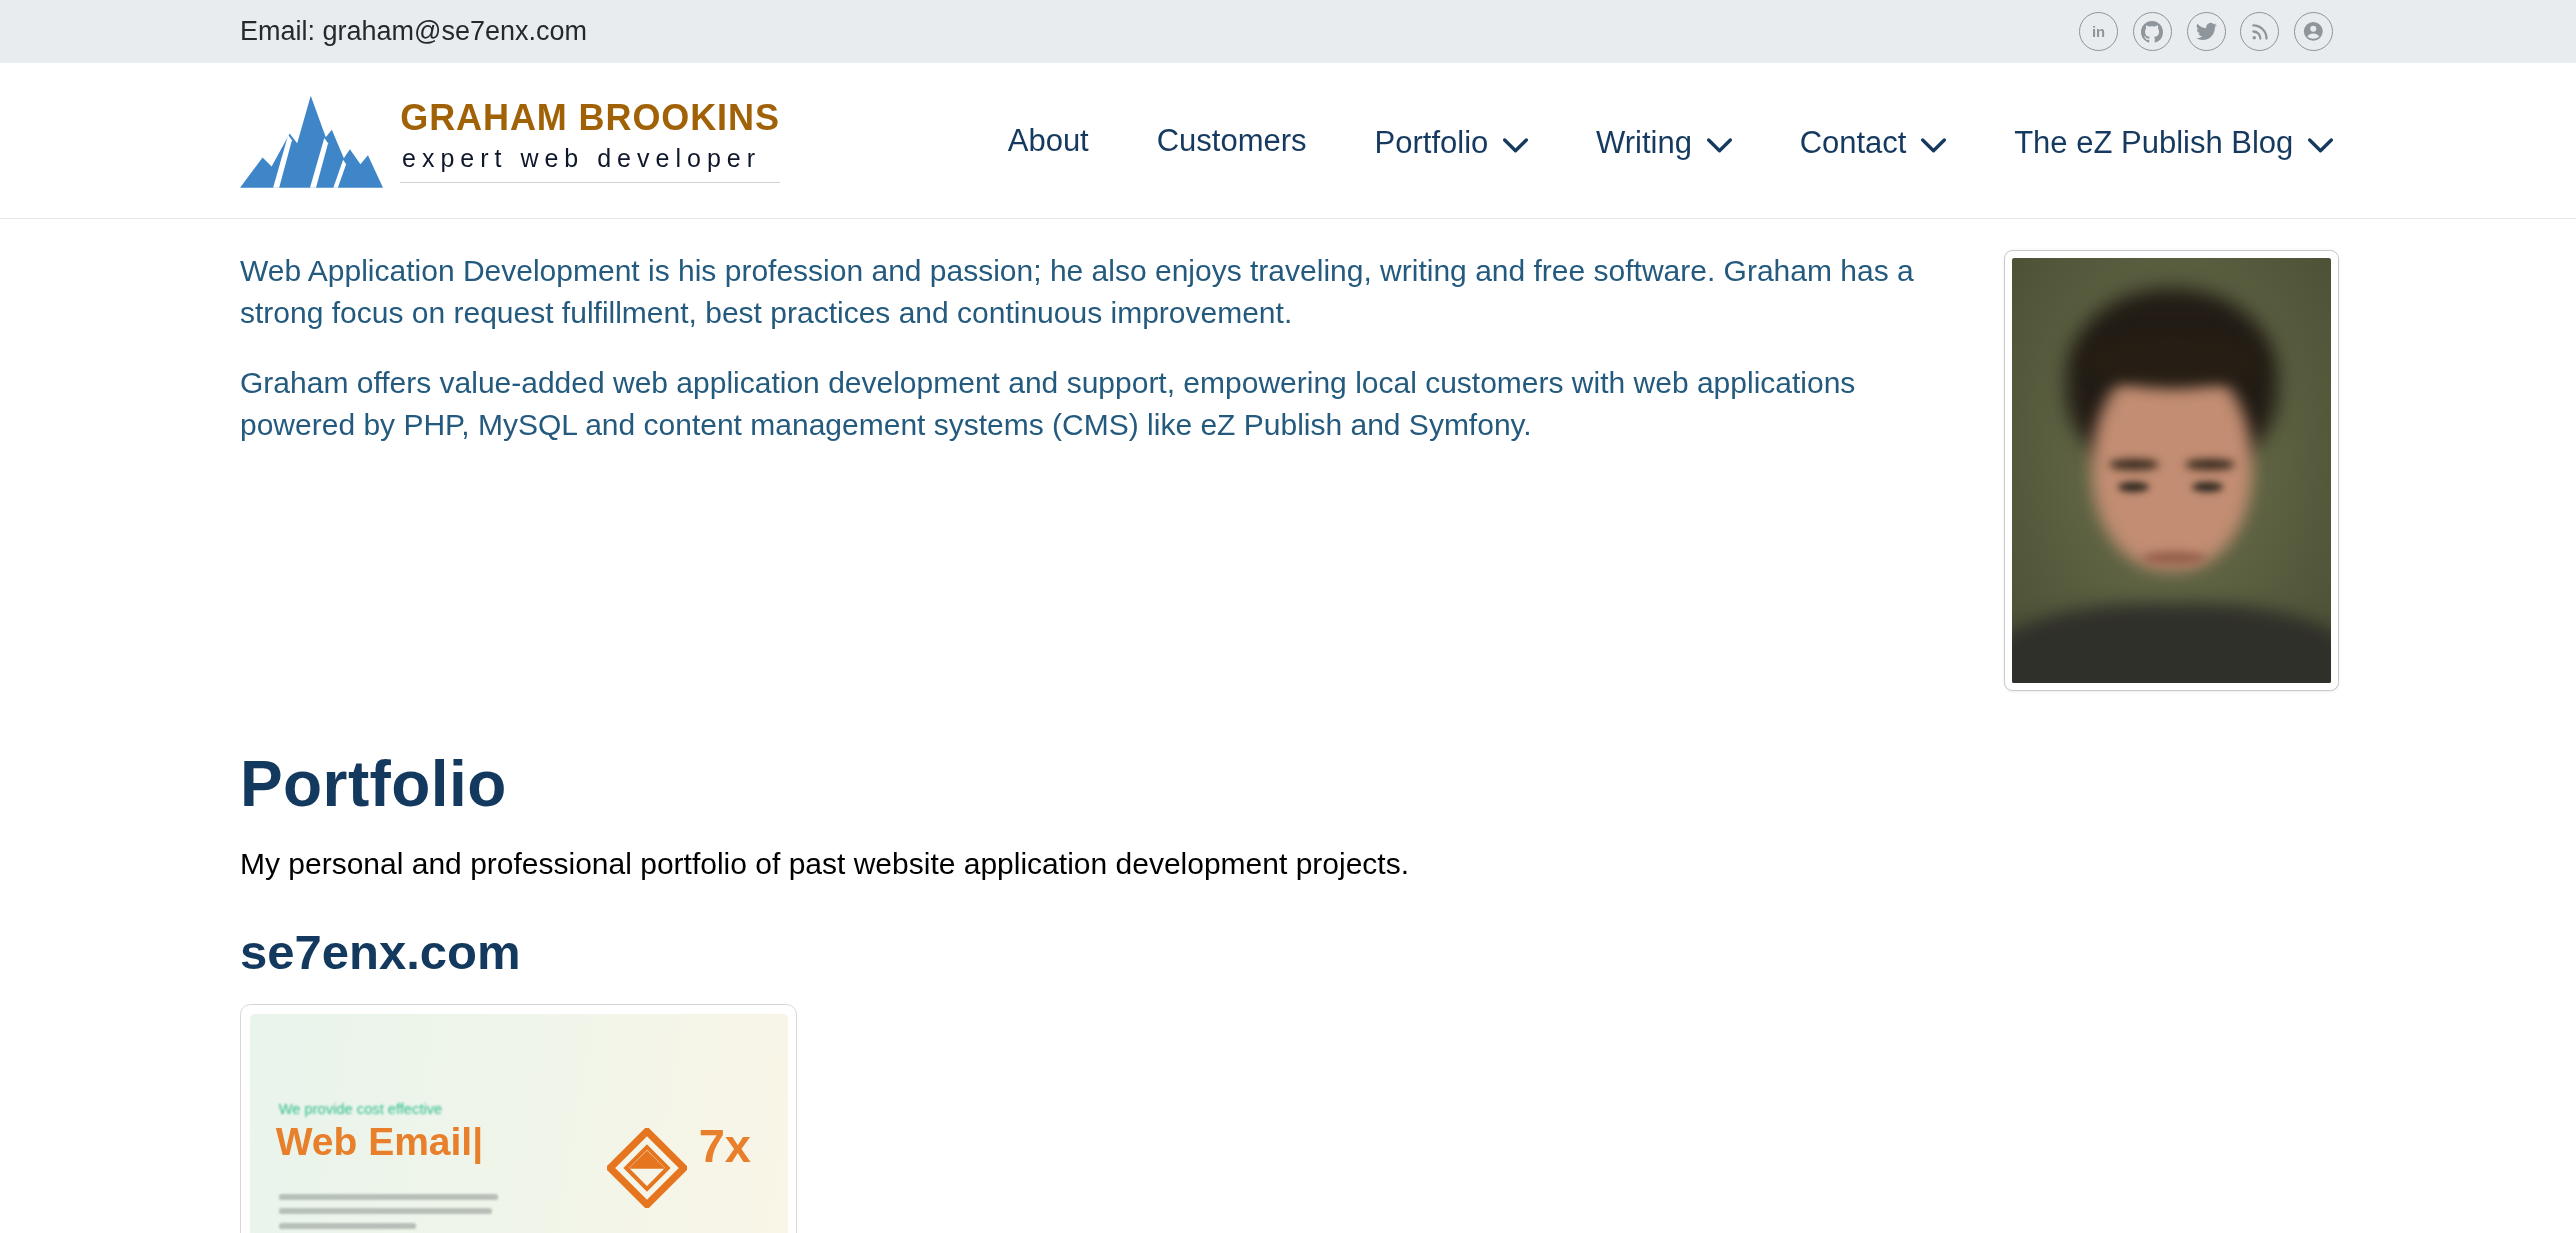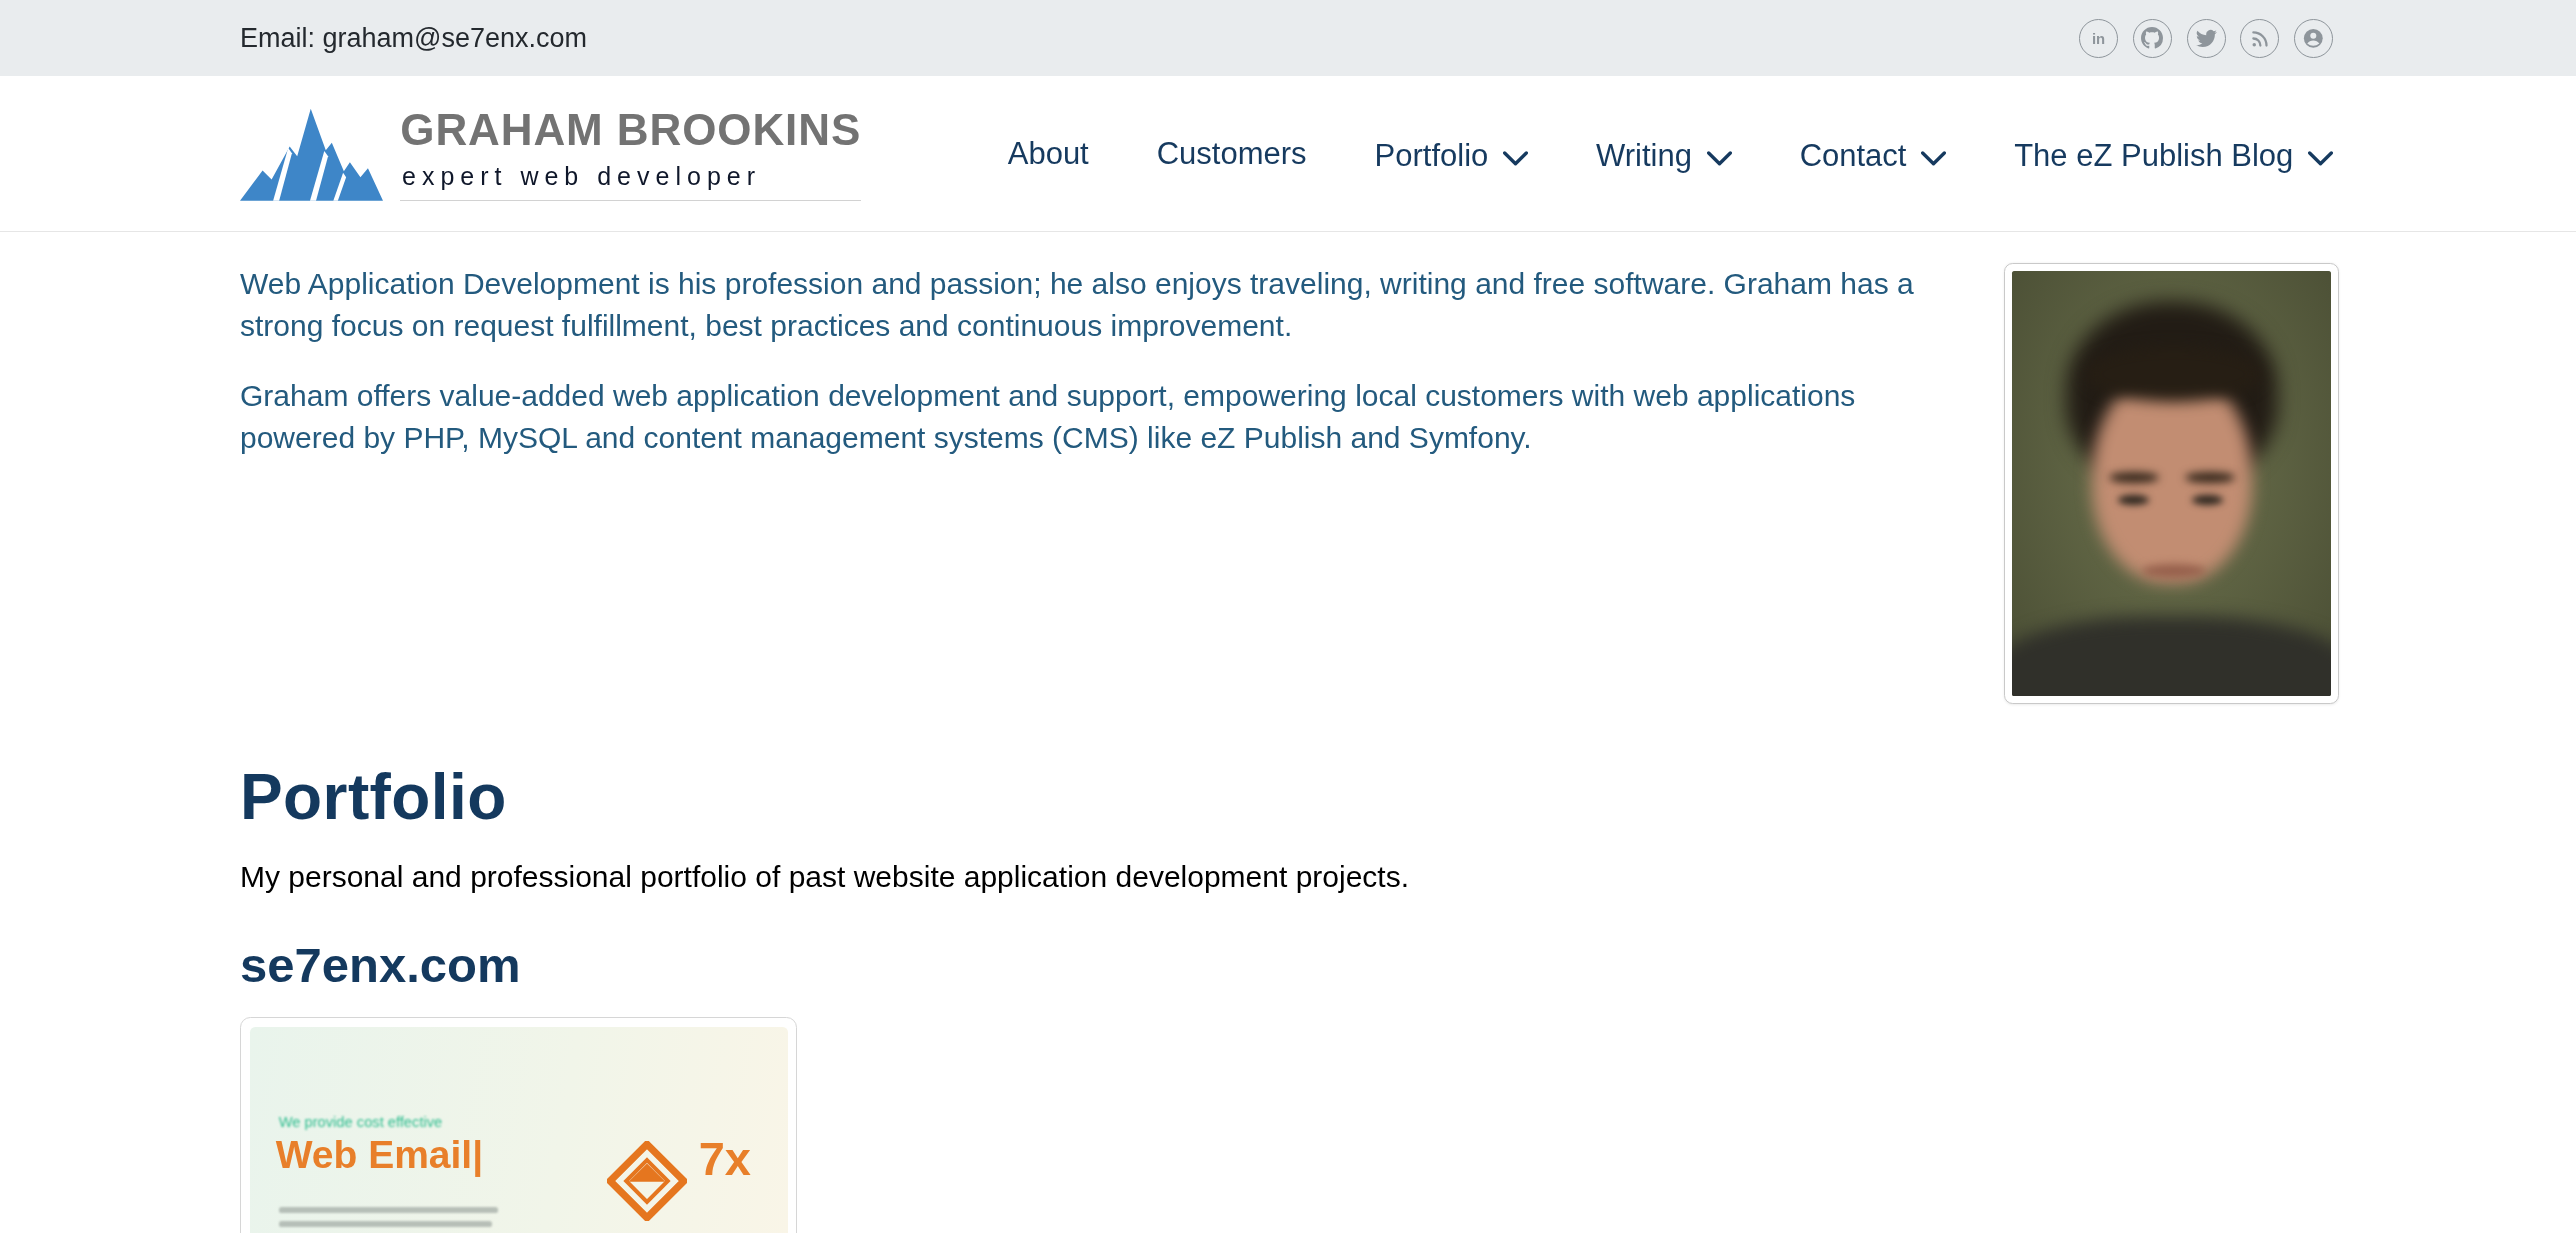--- a/index.html
+++ b/index.html
@@ -1,31 +1,31 @@
 <!DOCTYPE html>
 <html style="font-size:14px"><head>
 <meta charset="utf-8">
 <style>
   * { margin:0; padding:0; box-sizing:border-box; }
   html,body { width:2576px; height:1233px; }
   body { font-family:"Liberation Sans", sans-serif; background:#ffffff; overflow:hidden; }
   .page { position:relative; width:2576px; height:1233px; background:#ffffff; overflow:hidden; }
 
   
-  .topbar { height:76px; background:#e9ecee; display:flex; align-items:center; justify-content:space-between; padding:0 243px 0 240px; }
+  .topbar { height:63px; background:#e9ecee; display:flex; align-items:center; justify-content:space-between; padding:0 243px 0 240px; }
   .topbar-email { font-size:27px; color:#24292e; }
   .social-row { display:flex; align-items:center; gap:14.7px; }
   .social-btn { width:39px; height:39px; border:1.7px solid #8e959b; border-radius:50%; display:flex; align-items:center; justify-content:center; color:#8e959b; cursor:pointer; background:transparent; }
   .social-btn svg { display:block; }
 
   
   .header { height:156px; background:#ffffff; border-bottom:0.9px solid #e6e6e6; display:flex; align-items:center; justify-content:space-between; padding:0 243px 0 240px; }
   .brand { display:flex; align-items:center; gap:17.3px; cursor:pointer; }
   .brand-text { display:flex; flex-direction:column; }
-  .brand-name { font-size:44px; font-weight:bold; color:#737373; letter-spacing:0.9px; line-height:1.1; }
+  .brand-name { font-size:36px; font-weight:bold; color:#a16207; letter-spacing:0.9px; line-height:1.1; }
   .brand-tagline { font-size:25px; color:#0f172a; letter-spacing:6px; padding:7px 0 8.7px 1.7px; border-bottom:0.9px solid #d2d2d2; }
   .nav { display:flex; align-items:center; gap:68px; }
   .nav-item { display:flex; align-items:flex-end; gap:14.7px; font-size:31px; color:#163a5f; cursor:pointer; white-space:nowrap; }
   .nav-item .chev { margin-top:5.2px; }
 
   
   .main { padding:31px 237px 0 240px; }
   .intro-row { display:flex; align-items:flex-start; }
   .intro-text { width:1726px; padding-right:48px; font-size:30px; line-height:1.4; color:#235a7e; }
   .intro-text p + p { margin-top:28px; }

